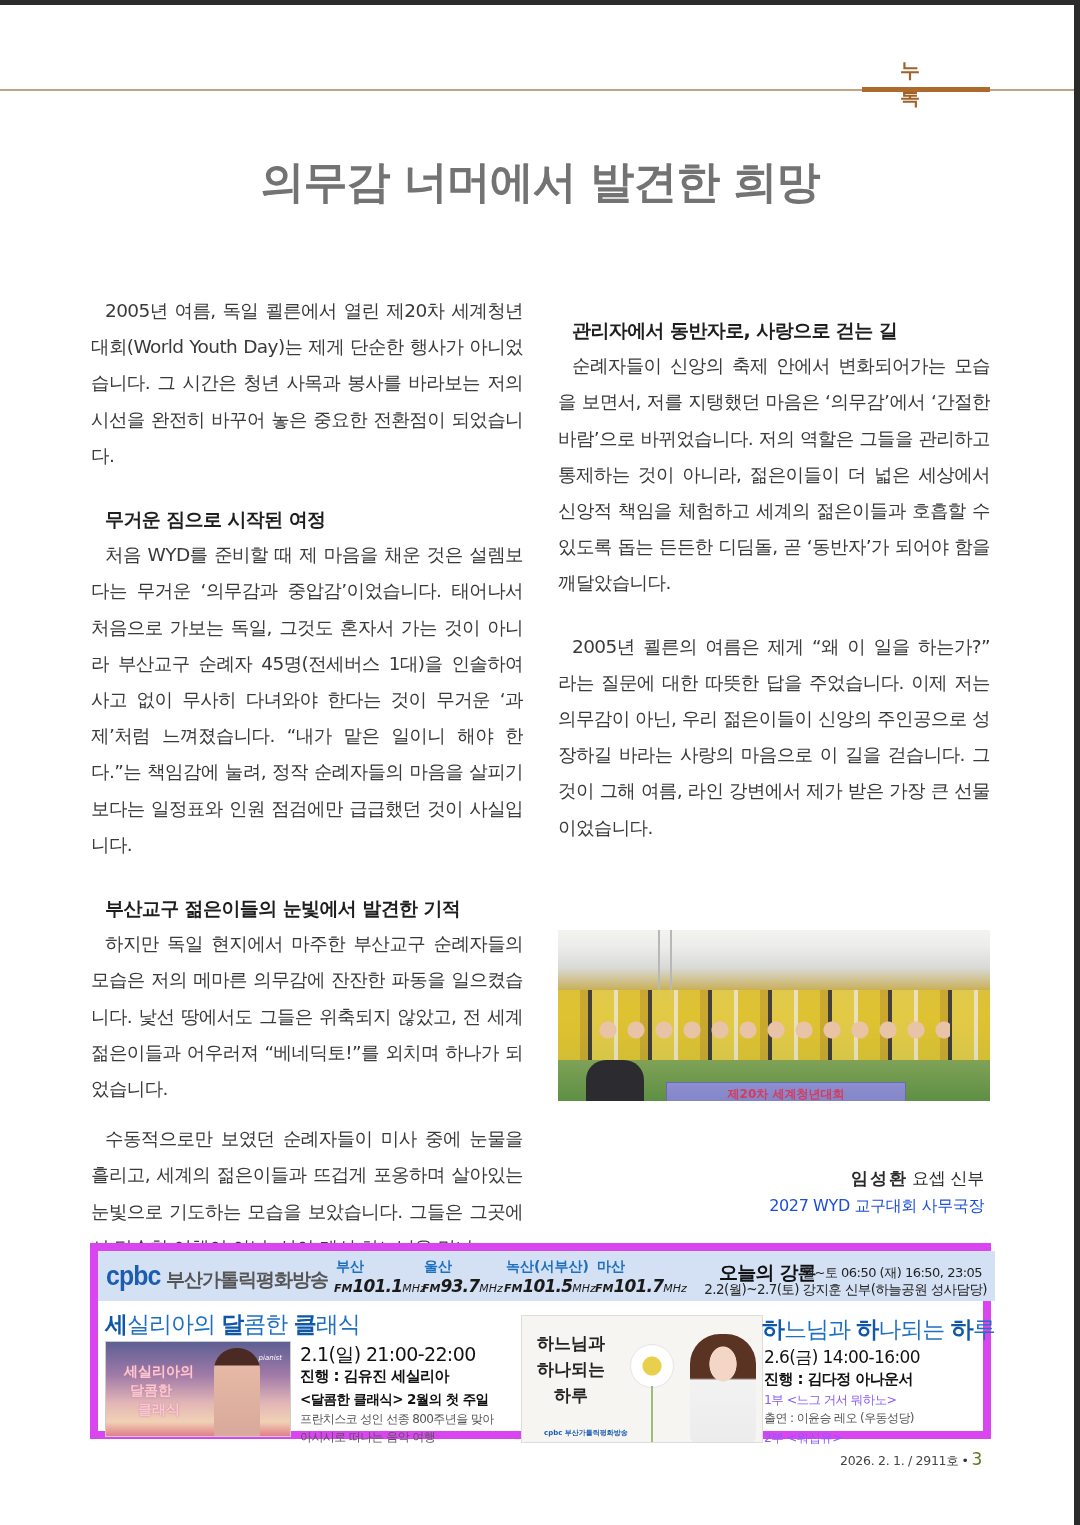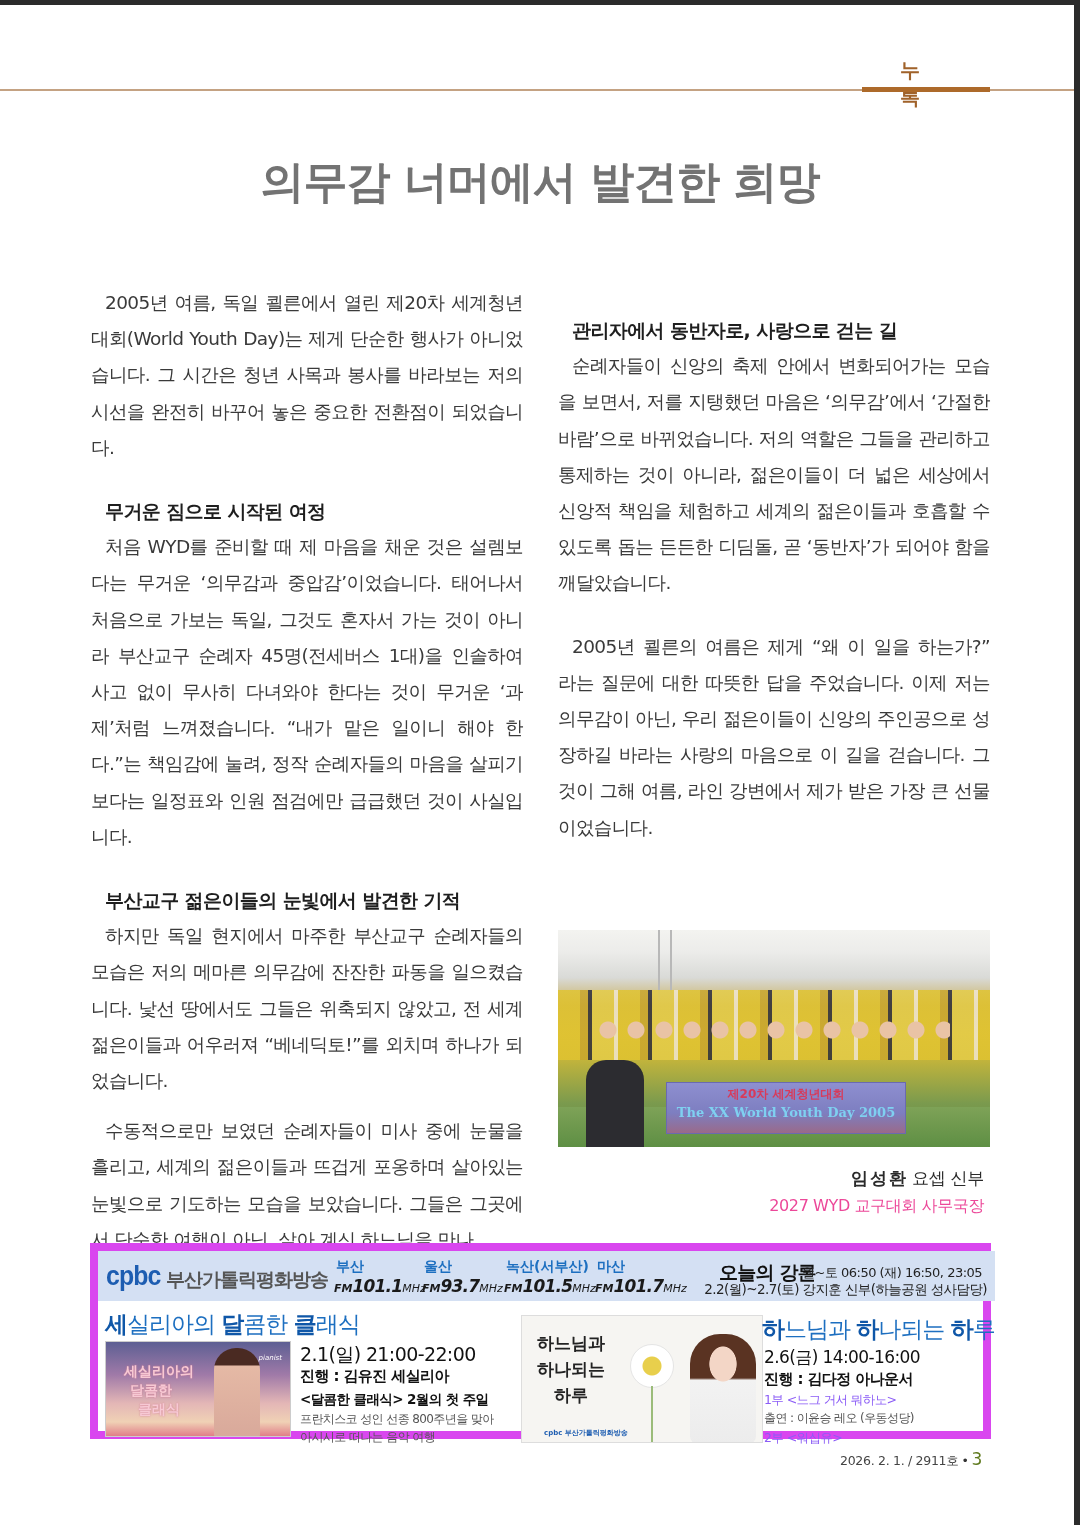--- a/index.html
+++ b/index.html
@@ -10,45 +10,45 @@
   
   .section-label { position: absolute; left: 900px; top: 52px; width: 54px; font-size: 20px; font-weight: bold; color: #a0622a; letter-spacing: 10px; }
   .header-rule { position: absolute; left: 0; top: 84px; width: 1074px; height: 2px; background: #c4a283; }
   .header-tab { position: absolute; left: 862px; top: 82px; width: 128px; height: 5px; background: #ad6a2a; }
 
   .title { position: absolute; left: 0; top: 148px; width: 1080px; text-align: center; font-size: 44px; font-weight: bold; color: #737373; letter-spacing: -1px; }
   .subtitle { position: absolute; left: 0; top: 201px; width: 1080px; text-align: center; font-size: 30px; font-weight: bold; color: #c08a5a; letter-spacing: -0.5px; }
 
   
   .col { position: absolute; font-size: 18.5px; line-height: 36.2px; color: #3a3a3a; letter-spacing: -0.6px; }
-  .col-left { left: 91px; top: 280px; width: 432px; }
+  .col-left { left: 91px; top: 288px; width: 432px; }
   .col-right { left: 558px; top: 280px; width: 432px; }
   .col p { text-align: justify; }
   .col p.indent { text-indent: 14px; }
   .col h3 { font-size: 19px; font-weight: bold; color: #1e1e1e; margin-left: 14px; line-height: 36.2px; letter-spacing: -0.6px; }
   .gap-big { height: 27px; }
   .gap-mid { height: 14px; }
 
   
-  .photo { position: absolute; left: 558px; top: 925px; width: 432px; height: 217px; overflow: hidden;
+  .photo { position: absolute; left: 558px; top: 925px; width: 432px; height: 171px; overflow: hidden;
     background: linear-gradient(180deg, #f3f3f0 0%, #ececea 10%, #d9dad7 22%, #c9b05a 35%, #d8c040 48%, #c8b63a 58%, #7a9a4e 80%, #5d8c3e 100%); }
   .photo .crowd { position: absolute; left: 0; right: 0; top: 60px; height: 70px;
     background: repeating-linear-gradient(90deg, #e0c330 0 22px, #c9a52c 22px 30px, #2a2a3a 30px 34px, #e4cc48 34px 56px, #f0e6d0 56px 60px); opacity: 0.85; }
   .photo .faces { position: absolute; left: 40px; right: 40px; top: 80px; height: 40px;
     background: radial-gradient(circle at 10px 20px, #e9c3a5 8px, transparent 9px) 0 0 / 28px 40px repeat-x; }
   .photo .tower { position: absolute; left: 100px; top: 0; width: 14px; height: 70px; border-left: 2px solid #b8b8b8; border-right: 2px solid #b8b8b8; }
   .photo .banner { position: absolute; left: 108px; top: 152px; width: 240px; height: 52px; background: linear-gradient(180deg, #8e8fd0 0%, #7d7ec0 60%, #9a6a8a 100%); border: 1px solid #6a6ab0; }
   .photo .banner-k { position: absolute; left: 0; top: 3px; width: 100%; text-align: center; font-size: 12px; color: #d83a5a; font-weight: bold; }
   .photo .banner-e { position: absolute; left: 0; top: 22px; width: 100%; text-align: center; font-size: 13px; color: #7fd0f0; font-weight: bold; font-family: "DejaVu Serif", serif; }
   .photo .grass { position: absolute; left: 0; right: 0; bottom: 0; height: 40px; background: linear-gradient(180deg, #7ea257, #5e8f44); }
   .photo .man { position: absolute; left: 28px; top: 130px; width: 58px; height: 90px; background: #2c2c30; border-radius: 20px 20px 0 0; }
 
   .caption-name { position: absolute; right: 90px; top: 1162px; font-size: 17px; color: #2a2a2a; letter-spacing: -0.3px; white-space: nowrap; }
   .caption-name b { font-weight: bold; letter-spacing: 2px; margin-right: 4px; }
-  .caption-role { position: absolute; right: 90px; top: 1191px; font-size: 16px; color: #ec4899; letter-spacing: -0.4px; white-space: nowrap; }
+  .caption-role { position: absolute; right: 90px; top: 1191px; font-size: 16px; color: #1d4ed8; letter-spacing: -0.4px; white-space: nowrap; }
 
   
   .ad { position: absolute; left: 90px; top: 1238px; width: 901px; height: 196px; border: 8px solid #d946ef; background: #fff; }
   .ad-top { position: absolute; left: 0; top: 0; width: 897px; height: 50px; background: #d4e0f3; }
   .cpbc-logo { position: absolute; left: 8px; top: 10px; font-size: 27px; font-weight: bold; color: #1d5db1; letter-spacing: -1px; font-family: "Liberation Sans", sans-serif; transform: scaleX(0.92); transform-origin: left; }
   .station-name { position: absolute; left: 68px; top: 16px; font-size: 19px; font-weight: bold; color: #555; letter-spacing: -1px; }
   .freq { position: absolute; top: 7px; }
   .freq .city { display: block; font-size: 14px; font-weight: bold; color: #1d6fc0; margin-left: 2px; }
   .freq .fm { font-size: 11px; font-style: italic; font-weight: bold; color: #1a1a1a; }
   .freq .num { font-size: 17px; font-style: italic; font-weight: bold; color: #1a1a1a; letter-spacing: -0.8px; }

